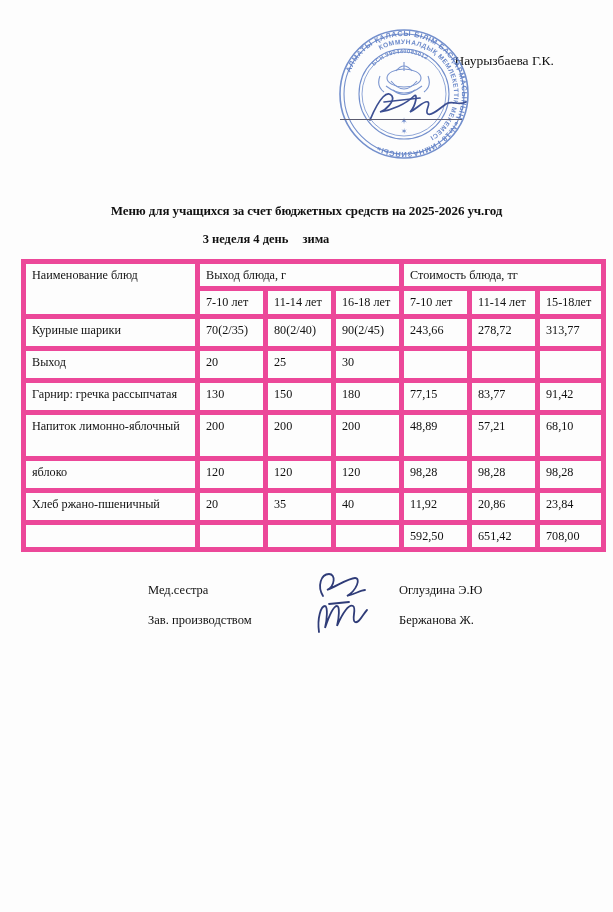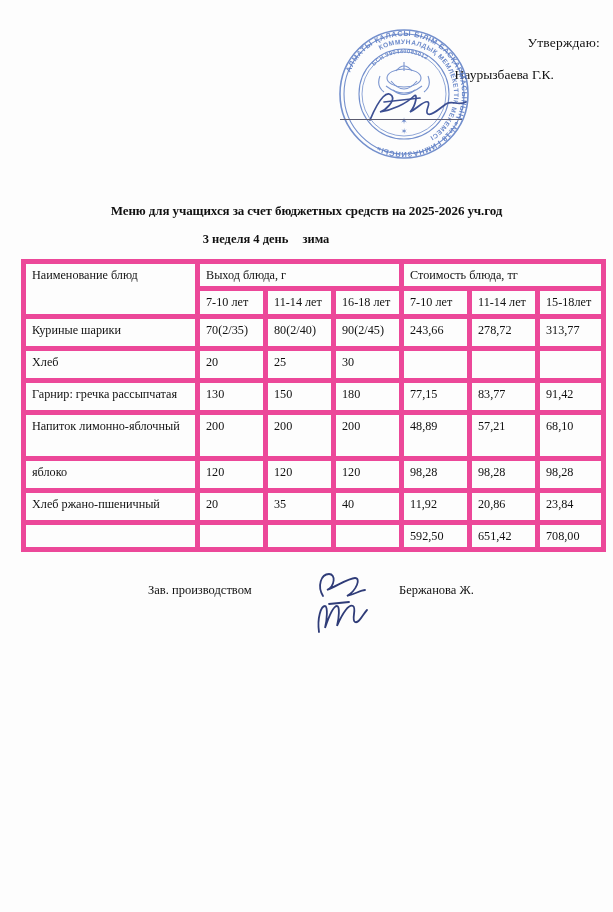--- a/index.html
+++ b/index.html
@@ -153,21 +153,20 @@
     top: 568px;
     width: 86px;
     height: 66px;
     pointer-events: none;
   }
 </style>
 </head>
 <body>
 
 <div class="approval-block">
-  <span class="approval-line approve-word">Утверждаю:</span>
   <span class="approval-line director-name-line">Наурызбаева Г.К.</span>
 </div>
 
 <div class="stamp">
   <svg width="136" height="136" viewBox="0 0 136 136" xmlns="http://www.w3.org/2000/svg">
     <defs>
       <path id="ringOuter" d="M 68,68 m -58,0 a 58,58 0 1,1 116,0 a 58,58 0 1,1 -116,0"></path>
       <path id="ringInner" d="M 68,68 m -50,0 a 50,50 0 1,1 100,0 a 50,50 0 1,1 -100,0"></path>
       <path id="ringTop" d="M 68,68 m -41,0 a 41,41 0 0,1 82,0"></path>
     </defs>
@@ -250,21 +249,21 @@
     <tr class="r-tall">
       <td class="cell-dish">Куриные шарики</td>
       <td>70(2/35)</td>
       <td>80(2/40)</td>
       <td>90(2/45)</td>
       <td class="grp-edge">243,66</td>
       <td>278,72</td>
       <td>313,77</td>
     </tr>
     <tr class="r-tall">
-      <td class="cell-dish">Хлеб</td>
+      <td class="cell-dish">Выход</td>
       <td>20</td>
       <td>25</td>
       <td>30</td>
       <td class="grp-edge"></td>
       <td></td>
       <td></td>
     </tr>
     <tr class="r-tall">
       <td class="cell-dish">Гарнир: гречка рассыпчатая</td>
       <td>130</td>
@@ -308,20 +307,24 @@
       <td></td>
       <td class="grp-edge">592,50</td>
       <td>651,42</td>
       <td>708,00</td>
     </tr>
   </tbody>
 </table>
 
 <div class="footer">
   <div class="footer-row">
+    <span class="f-role">Мед.сестра</span>
+    <span class="f-person">Оглуздина Э.Ю</span>
+  </div>
+  <div class="footer-row">
     <span class="f-role indent">Зав. производством</span>
     <span class="f-person">Бержанова Ж.</span>
   </div>
 </div>
 
 <div class="foot-signature">
   <svg width="86" height="66" viewBox="0 0 86 66" xmlns="http://www.w3.org/2000/svg">
     <g stroke="#2f3c78" fill="none" stroke-width="1.8" stroke-linecap="round">
       <path d="M 20,28 C 14,18 18,6 26,6 C 33,6 32,18 24,22 C 34,18 46,10 52,10 C 58,10 54,22 44,28 C 52,26 58,22 62,22"></path>
       <path d="M 16,64 C 14,50 18,38 22,38 C 25,38 24,52 22,60 C 26,48 30,38 34,38 C 37,38 36,50 34,58 C 40,44 46,36 50,38 C 54,40 48,52 52,54 C 56,56 60,46 64,42"></path>

